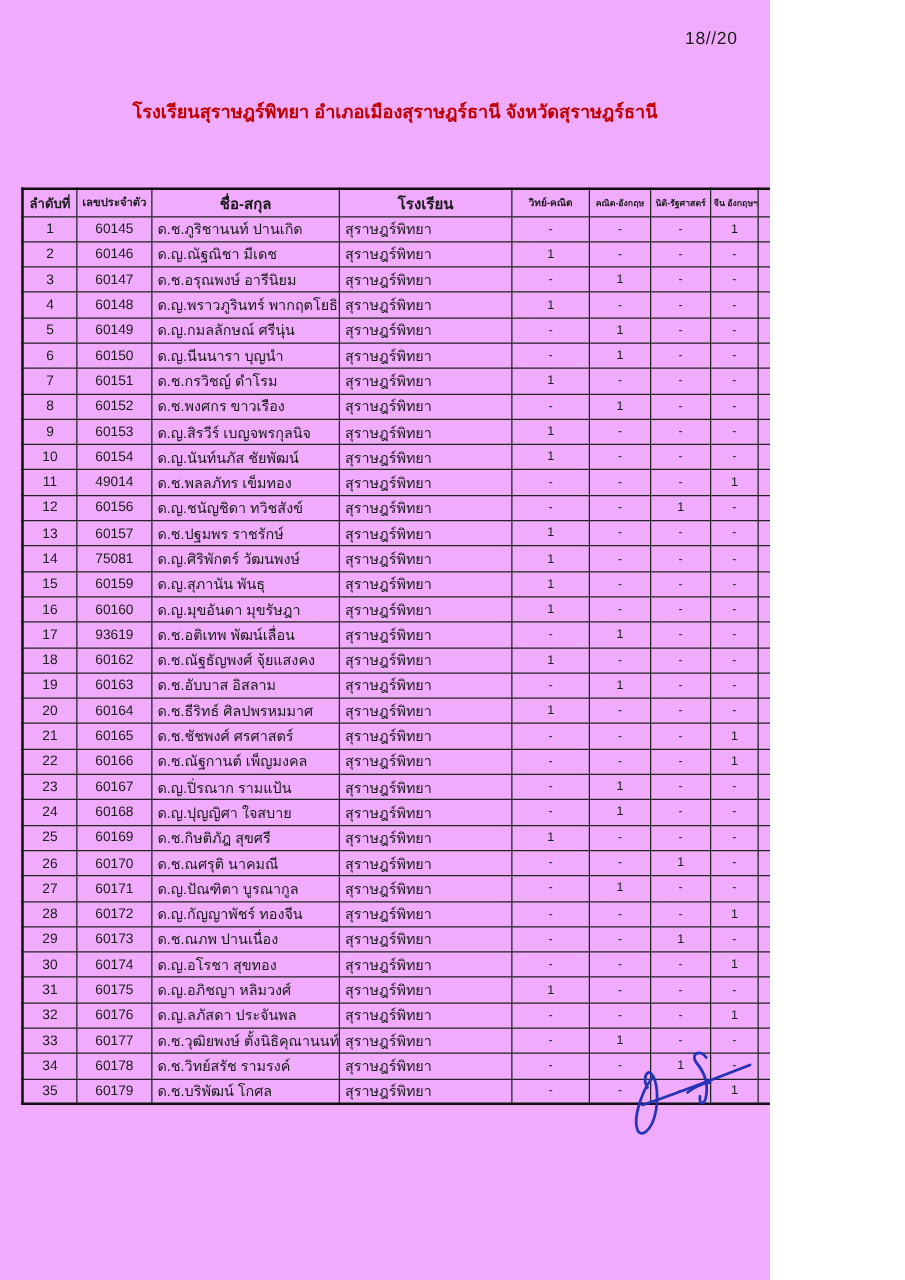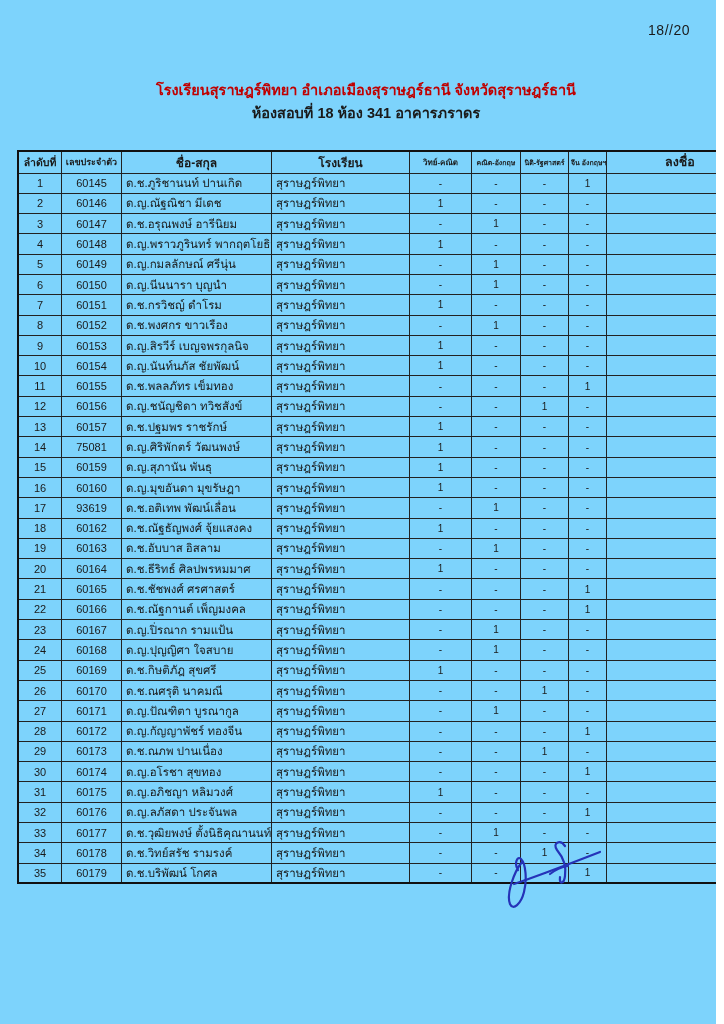--- a/index.html
+++ b/index.html
@@ -1,17 +1,17 @@
 <!DOCTYPE html>
 <html><head>
 <meta charset="utf-8">
 <style>
   html,body { margin:0; padding:0; background:#ffffff; }
   .page {
-    position:relative; width:716px; height:1024px; background:#7dd3fc;
+    position:relative; width:616px; height:1024px; background:#f0abfc;
     font-family:"Liberation Sans","DejaVu Sans",sans-serif; color:#1a1a1a;
     overflow:hidden;
   }
   .page-number {
     position:absolute; top:22px; right:26px; font-size:14px; letter-spacing:0.5px;
   }
   .titles { position:absolute; top:79px; left:16px; right:0; text-align:center; }
   .title-line { font-size:14.5px; font-weight:bold; line-height:23px; }
   .title-line.red { color:#c00000; }
   table.doc-table {
@@ -43,21 +43,20 @@
 </style>
 </head>
 <body>
 
 <div class="page">
 
   <div class="page-number">18//20</div>
 
   <div class="titles">
     <div class="title-line red" style="color: rgb(192, 0, 0);">โรงเรียนสุราษฎร์พิทยา อำเภอเมืองสุราษฎร์ธานี จังหวัดสุราษฎร์ธานี</div>
-    <div class="title-line">ห้องสอบที่ 18 ห้อง 341 อาคารภราดร</div>
   </div>
 
   <table class="doc-table">
     <thead>
       <tr>
         <th class="h-no">ลำดับที่</th>
         <th class="h-id">เลขประจำตัว</th>
         <th class="h-name">ชื่อ-สกุล</th>
         <th class="h-school">โรงเรียน</th>
         <th class="h-m1">วิทย์-คณิต</th>
@@ -183,21 +182,21 @@
       <td class="c-school">สุราษฎร์พิทยา</td>
       <td class="c-mark">1</td>
       <td class="c-mark">-</td>
       <td class="c-mark">-</td>
       <td class="c-mark">-</td>
       <td class="c-sign"></td>
     </tr>
 
     <tr>
       <td class="c-no">11</td>
-      <td class="c-id">60155</td>
+      <td class="c-id">49014</td>
       <td class="c-name">ด.ช.พลลภัทร เข็มทอง</td>
       <td class="c-school">สุราษฎร์พิทยา</td>
       <td class="c-mark">-</td>
       <td class="c-mark">-</td>
       <td class="c-mark">-</td>
       <td class="c-mark">1</td>
       <td class="c-sign"></td>
     </tr>
 
     <tr>

